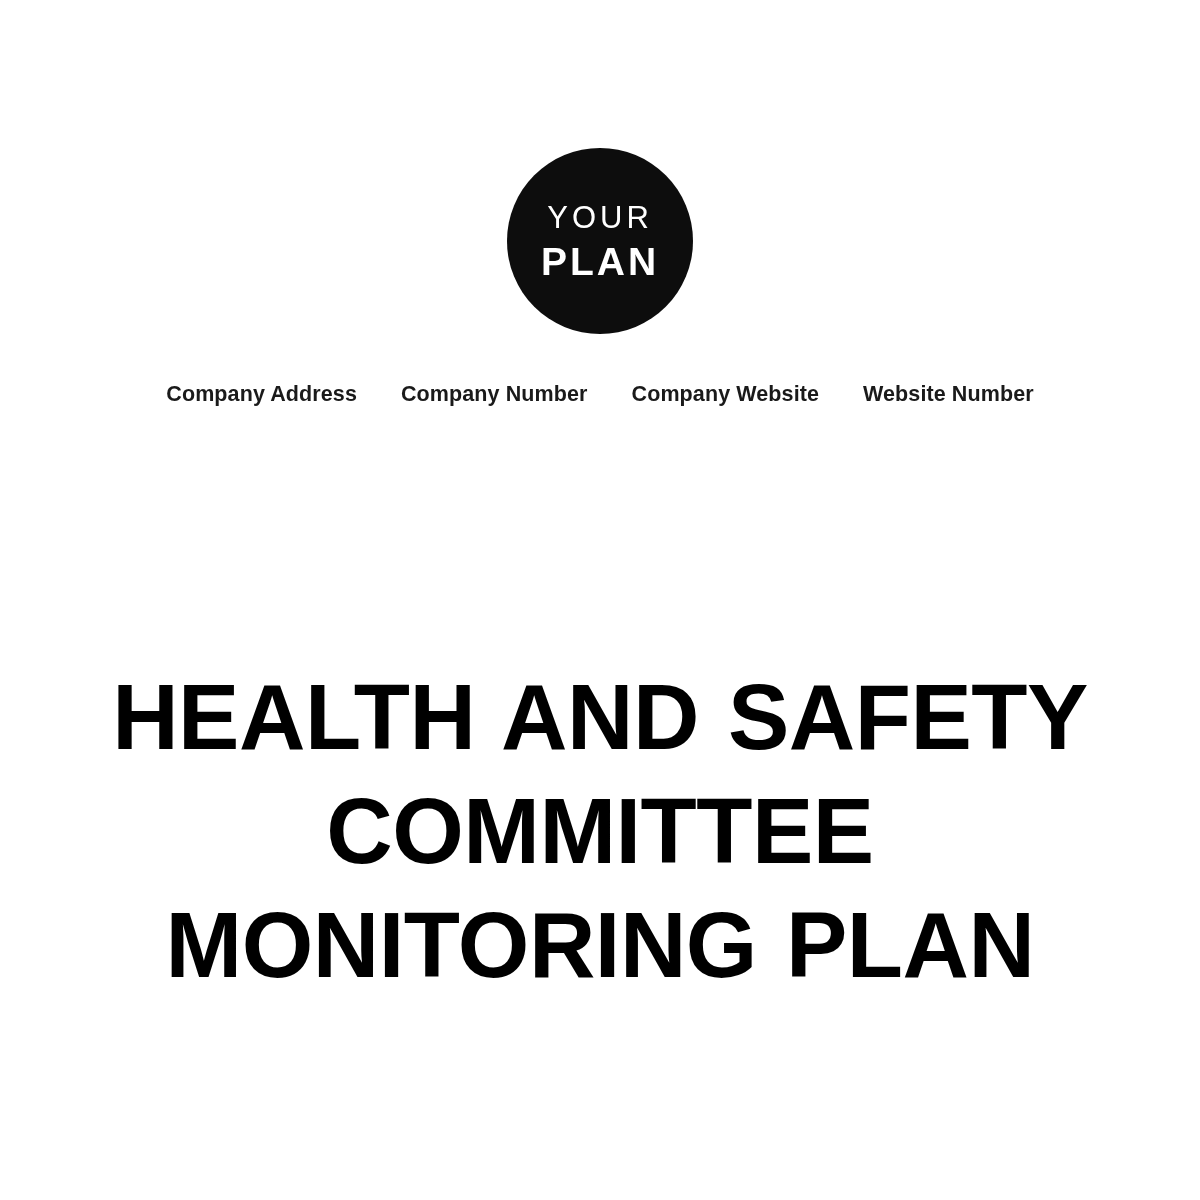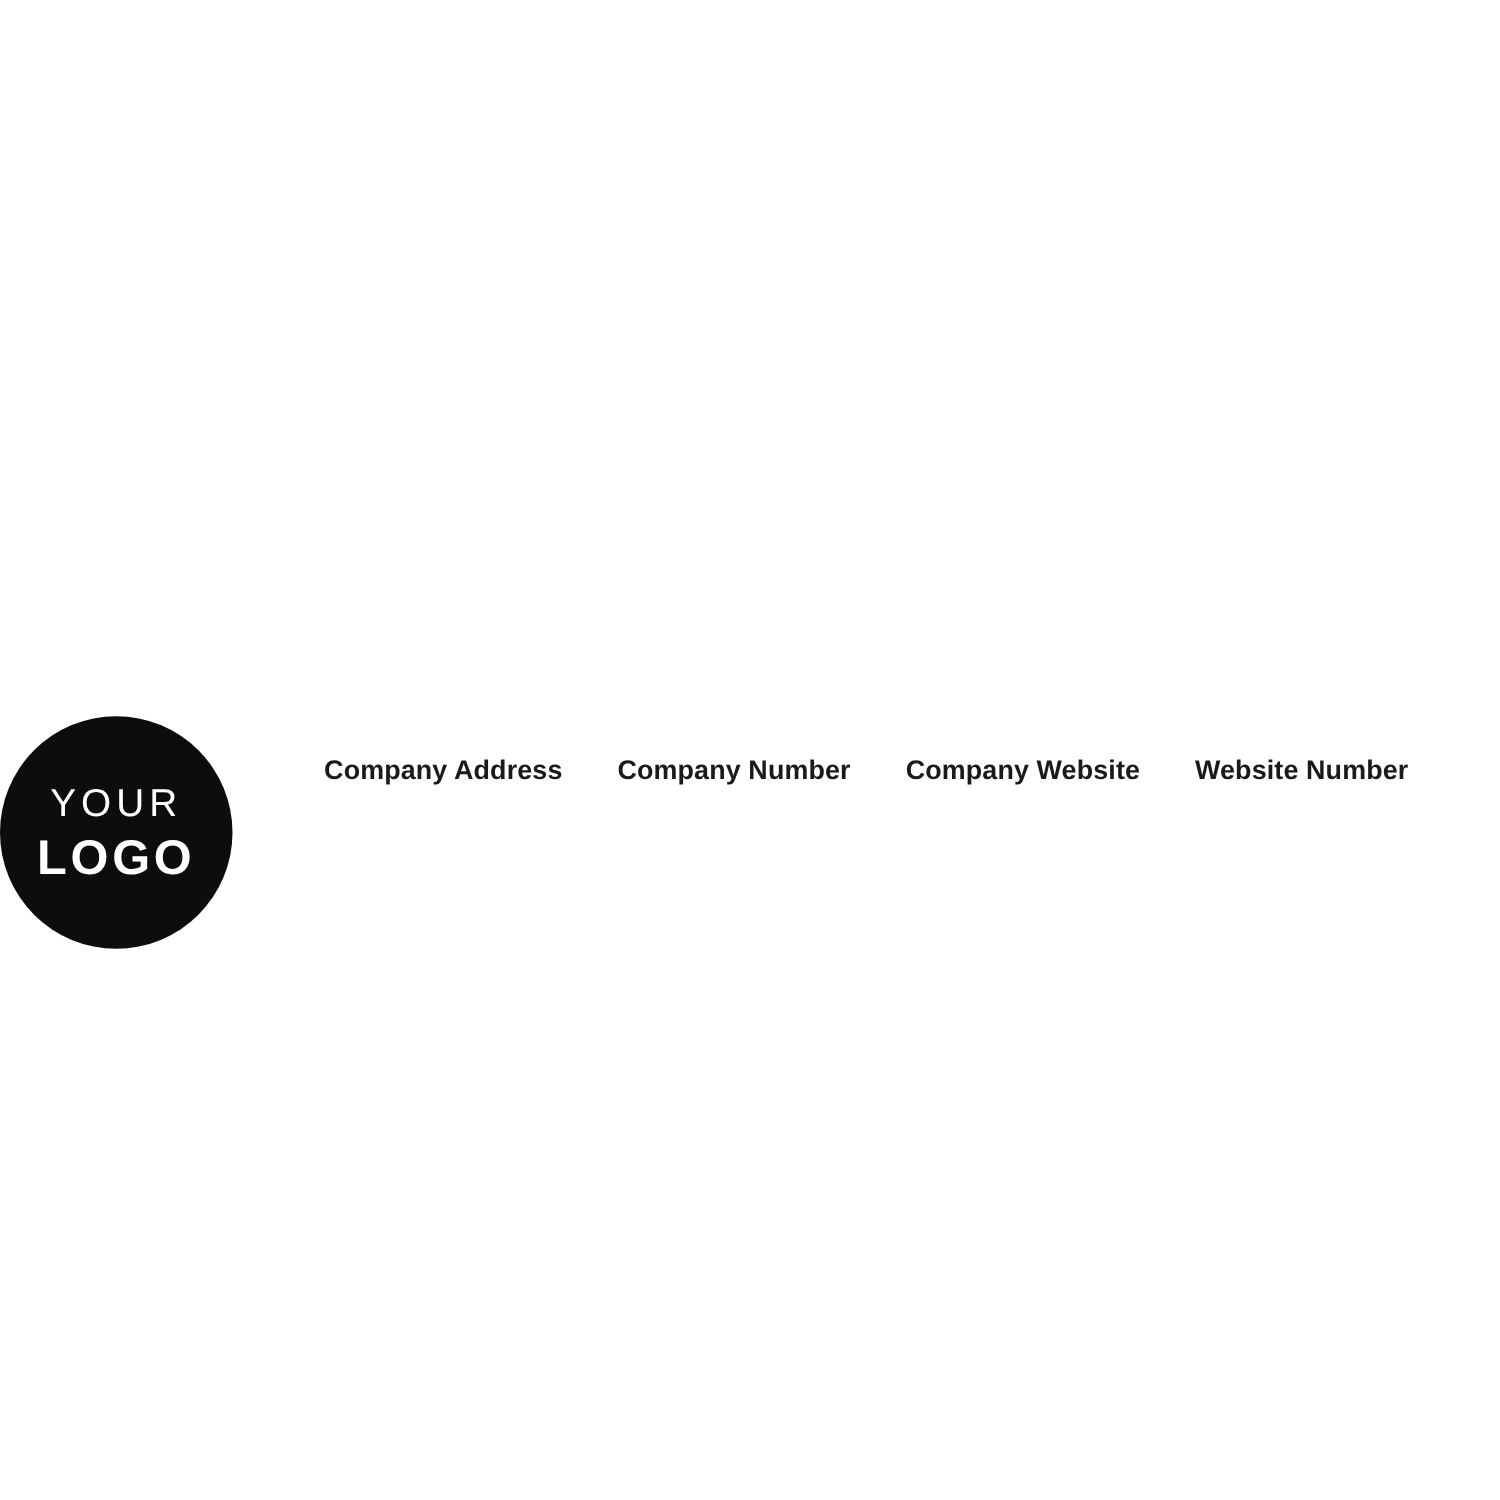--- a/index.html
+++ b/index.html
@@ -14,21 +14,21 @@
     color: #111111;
     overflow: hidden;
   }
 
   .page {
     position: relative;
     width: 1200px;
     height: 1184px;
     box-sizing: border-box;
     display: flex;
-    flex-direction: row;
+    flex-direction: column;
     align-items: center;
   }
 
   
   .logo-wrap {
     margin-top: 148px;
     display: flex;
     justify-content: center;
     align-items: center;
   }
@@ -93,25 +93,28 @@
   }
 </style>
 </head>
 <body>
 
 <div class="page">
 
   <div class="logo-wrap">
     <div class="logo-circle">
       <span class="logo-line1">YOUR</span>
-      <span class="logo-line2">LOGO</span>
+      <span class="logo-line2">PLAN</span>
     </div>
   </div>
 
   <div class="contact-row">
     <span class="contact-item">Company Address</span>
     <span class="contact-item">Company Number</span>
     <span class="contact-item">Company Website</span>
     <span class="contact-item">Website Number</span>
   </div>
 
+  <div class="title-block">
+    <h1 class="doc-title">HEALTH AND SAFETY COMMITTEE MONITORING PLAN</h1>
+  </div>
 
 </div>
 
 </body></html>

